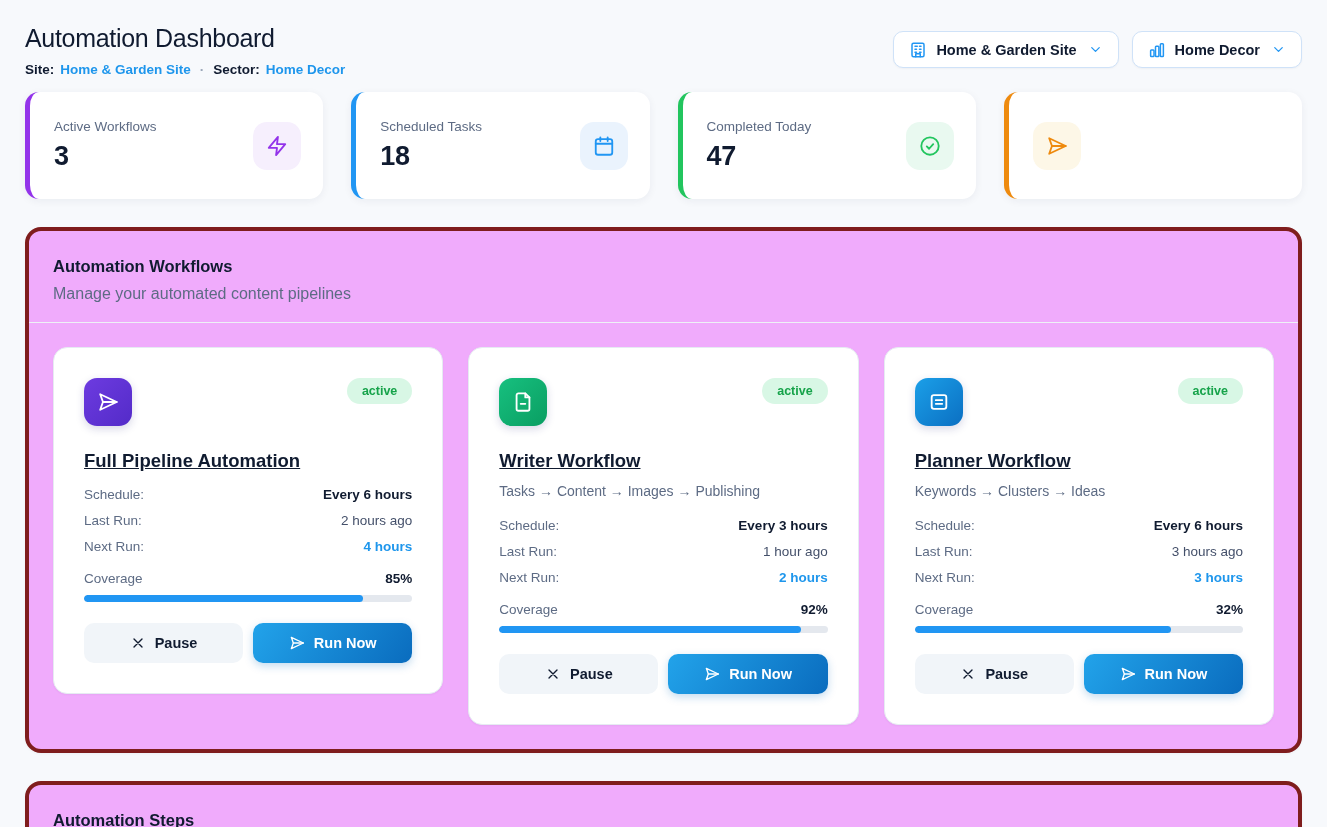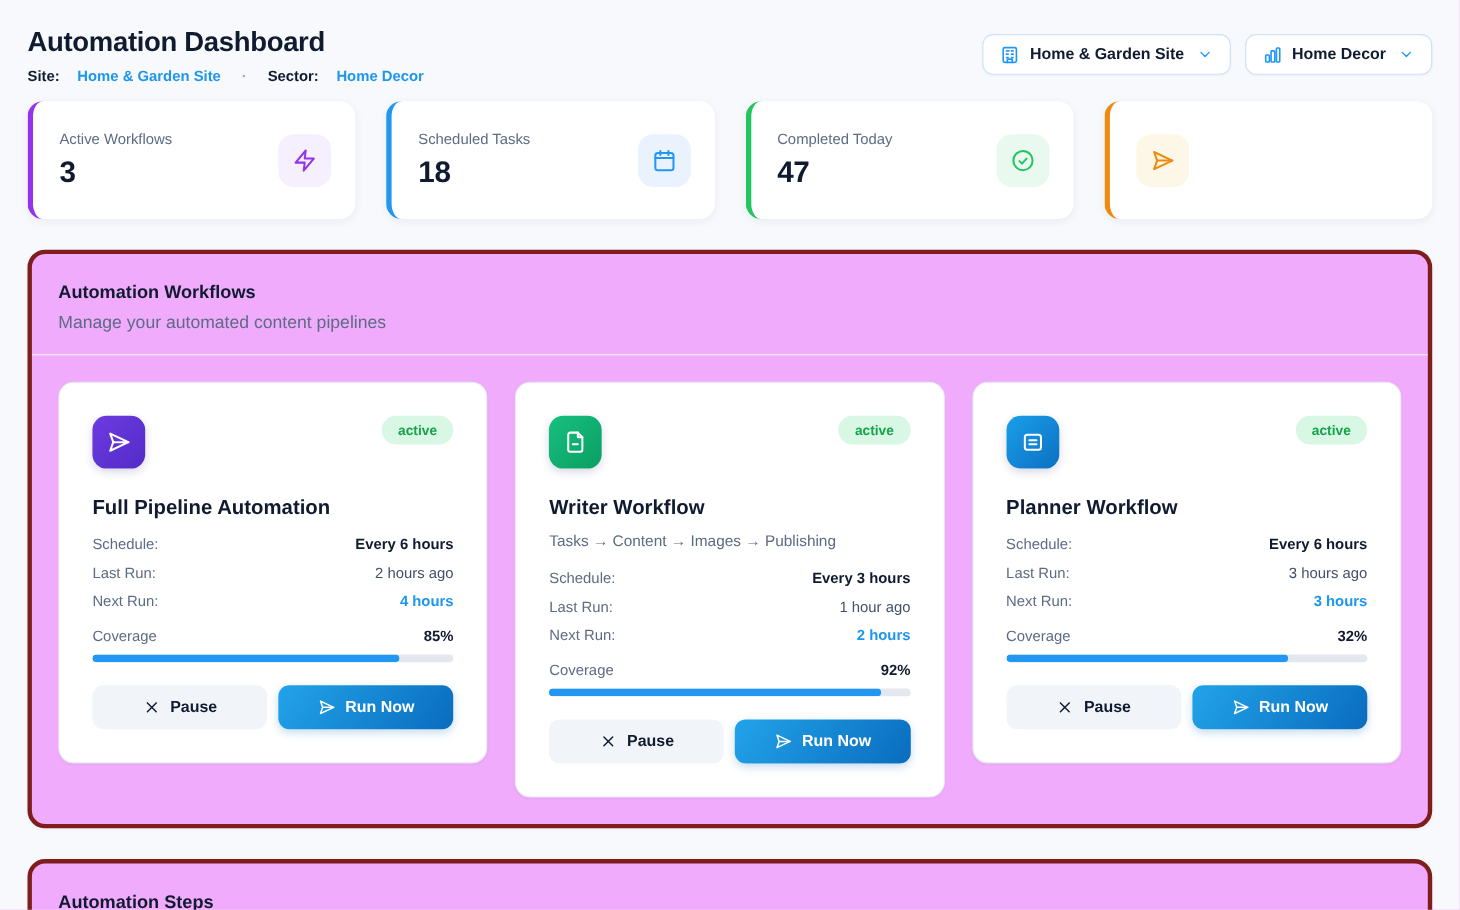--- a/index.html
+++ b/index.html
@@ -6,22 +6,22 @@
   html,body { width:1327px; height:827px; overflow:hidden; }
   body {
     font-family:"Liberation Sans","DejaVu Sans",sans-serif;
     background:var(--page-bg,#f7f9fc);
     color:var(--text-dark,#101b30);
   }
   .page { padding:24px 25px 0; }
 
   
   .topbar { display:flex; justify-content:space-between; align-items:flex-start; }
-  .page-title { font-size:25px; font-weight:700; letter-spacing:-.3px; color:var(--text-dark,#101b30); }
-  .subtitle { margin-top:9px; font-size:13.5px; font-weight:700; display:flex; gap:16px; align-items:center; }
+  .page-title { font-size:25px; font-weight:400; letter-spacing:-.3px; color:var(--text-dark,#101b30); }
+  .subtitle { margin-top:9px; font-size:13.5px; font-weight:700; display:flex; gap:6px; align-items:center; }
   .subtitle .lbl { color:var(--text-dark,#15203a); }
   .subtitle a { color:var(--link-blue,#1e96ec); text-decoration:none; cursor:pointer; }
   .subtitle .dot { color:#9aa6b8; font-weight:700; margin:0 3px; }
   .selectors { display:flex; gap:13px; margin-top:7px; }
   .selector {
     display:flex; align-items:center; gap:9px; height:37px; padding:0 15px;
     background:#fff; border:1px solid #cfe2f8; border-radius:10px; cursor:pointer;
     font-family:inherit; font-size:14.5px; font-weight:700; color:var(--text-dark,#15203a);
     box-shadow:0 1px 2px rgba(16,24,40,.04);
   }
@@ -50,21 +50,21 @@
   
   .wf-grid { display:grid; grid-template-columns:repeat(3,1fr); gap:25px; padding:24px; align-items:start; }
   .wf-card { border:1px solid #e6ebf2; border-radius:14px; padding:30px; background:#fff;
              box-shadow:0 1px 2px rgba(16,24,40,.04); }
   .wf-top { display:flex; justify-content:space-between; align-items:flex-start; }
   .wf-icon { width:48px; height:48px; border-radius:13px; color:#fff; font-size:22px;
              display:flex; align-items:center; justify-content:center;
              box-shadow:0 3px 8px rgba(40,40,120,.18); }
   .badge { background:var(--badge-bg,#d8f7e5); color:var(--badge-text,#16a34a);
            font-size:12.5px; font-weight:800; padding:6px 15px; border-radius:999px; }
-  .wf-title { margin-top:24px; font-size:18.5px; font-weight:800; color:var(--text-dark,#13203b); }
+  .wf-title { margin-top:24px; font-size:18.5px; font-weight:800; color:var(--text-dark,#13203b);text-decoration:underline; }
   .wf-pipeline { margin-top:9px; font-size:14px; line-height:1.55; color:var(--text-grey,#5d6b84); }
   .wf-rows { margin-top:15px; }
   .wf-row { display:flex; justify-content:space-between; align-items:center; margin-top:11px; font-size:13.5px; }
   .wf-row .k { color:var(--text-grey,#5f6f87); }
   .wf-row .v { color:#44506a; }
   .wf-row .v.strong { color:var(--text-dark,#15203a); font-weight:800; }
   .wf-row .v.blue { color:var(--link-blue,#1e96ec); font-weight:800; }
   .wf-coverage { margin-top:17px; }
   .wf-coverage .wf-row { margin-top:0; }
   .bar { margin-top:9px; height:7px; border-radius:6px; background:var(--progress-track,#e4e8ee); overflow:hidden; }
@@ -298,20 +298,21 @@
     <div class="wf-top">
       <div class="wf-icon" style="background: linear-gradient(135deg, rgb(27, 159, 232), rgb(11, 111, 194));">
               <svg width="1em" height="1em" viewBox="0 0 24 24" fill="none" stroke="currentColor" stroke-width="2" stroke-linecap="round" stroke-linejoin="round">
                 <rect x="4" y="4.5" width="16" height="15" rx="2.5"></rect>
                 <path d="M8.5 10h7M8.5 14h7"></path>
               </svg>
             </div>
       <span class="badge">active</span>
     </div>
     <h3 class="wf-title">Planner Workflow</h3>
+    <p class="wf-pipeline">Keywords → Clusters → Ideas</p>
     <div class="wf-rows">
       <div class="wf-row">
         <span class="k">Schedule:</span>
         <span class="v strong">Every 6 hours</span>
       </div>
       <div class="wf-row">
         <span class="k">Last Run:</span>
         <span class="v">3 hours ago</span>
       </div>
       <div class="wf-row">

